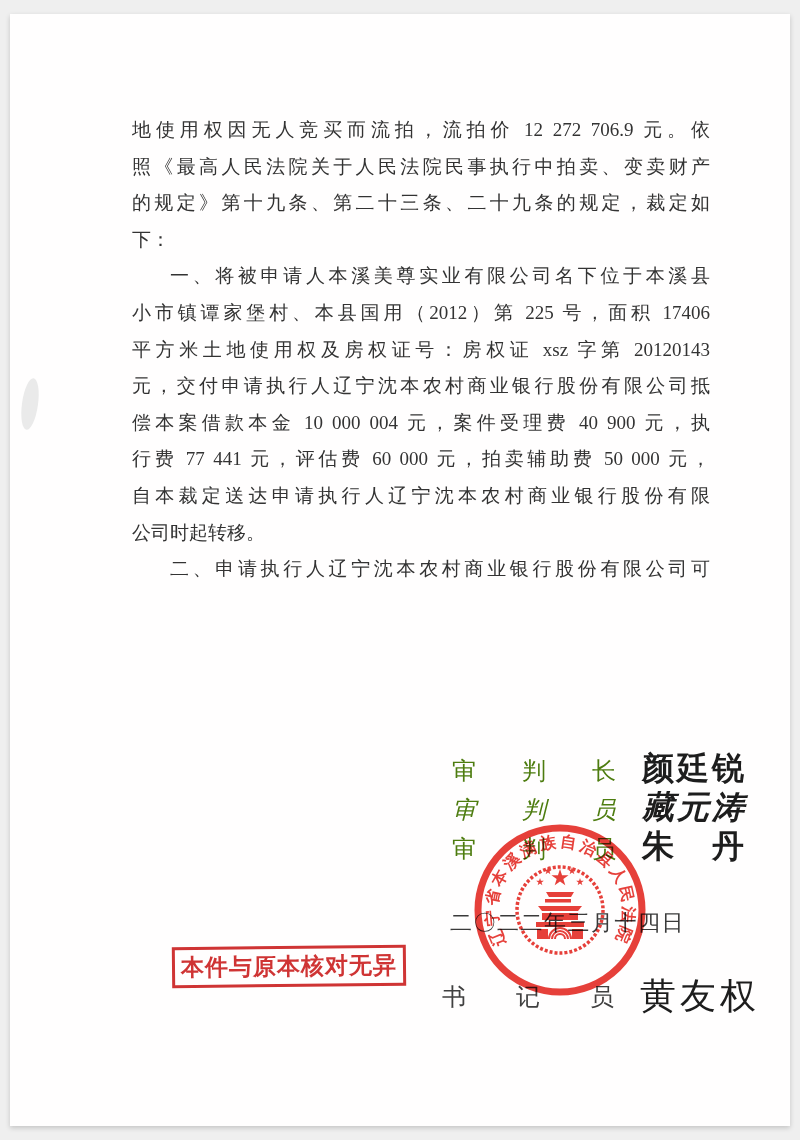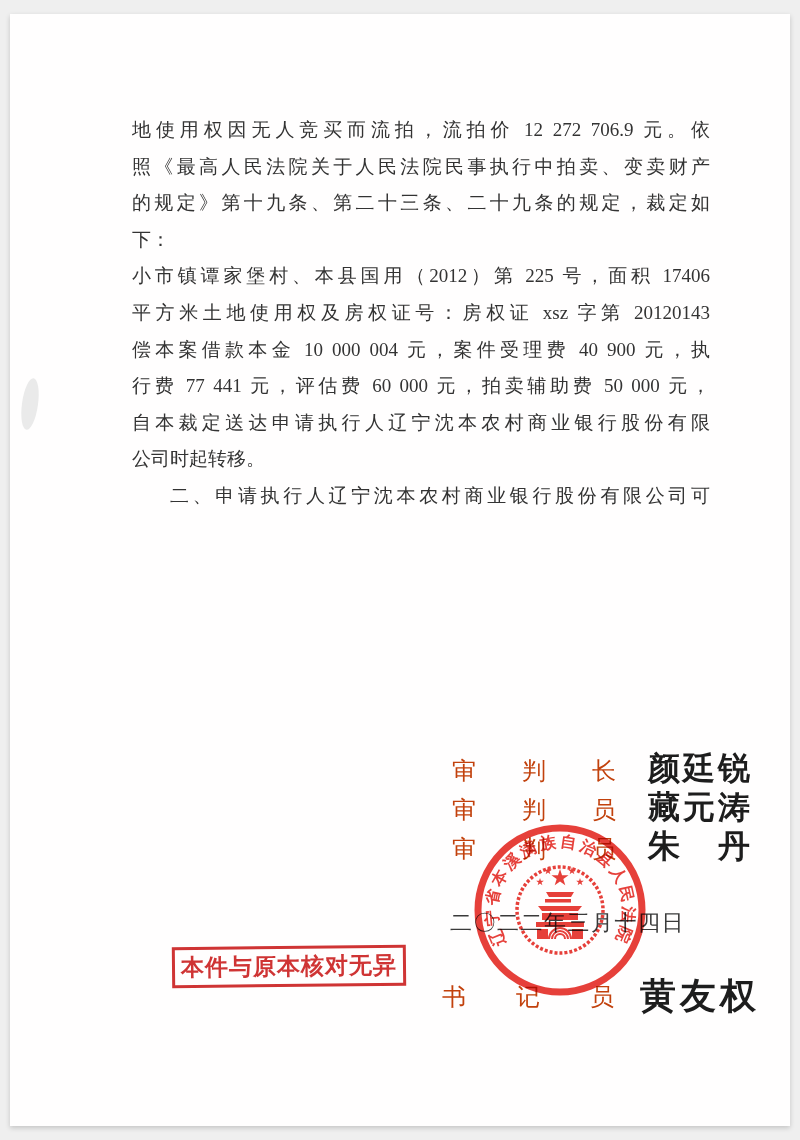--- a/index.html
+++ b/index.html
@@ -39,42 +39,42 @@
     text-align:justify;
     text-align-last:justify;
     text-justify:inter-character;
   }
   .tline.ind{ text-indent:2em; }
   .sig-row{
     position:absolute;left:452px;height:40px;line-height:40px;
     color:#2b2b2b;white-space:nowrap;
   }
   .sig-role{
-    font-size:24px;letter-spacing:20px;color:#c2410c;
+    font-size:24px;letter-spacing:20px;color:#4d7c0f;
   }
   .sig-name{
     font-size:32px;font-weight:bold;letter-spacing:3px;color:#1d1d1d;
-    margin-left:8px;
+    margin-left:2px;
   }
   .sig-1{top:748px;}
-  .sig-2{top:787px;}
+  .sig-2{top:787px;font-style:italic;}
   .sig-3{top:826px;}
   .date-line{
     position:absolute;left:450px;top:908px;
     font-size:22px;letter-spacing:1.5px;color:#3a3a3a;
     white-space:nowrap;
   }
   .clerk-row{
     position:absolute;left:442px;top:972px;white-space:nowrap;
   }
   .clerk-role{
-    font-size:24px;letter-spacing:22px;color:#c2410c;vertical-align:middle;
+    font-size:24px;letter-spacing:22px;color:#404040;vertical-align:middle;
   }
   .clerk-name{
-    font-size:36px;font-weight:bold;letter-spacing:4px;color:#1d1d1d;
+    font-size:36px;font-weight:normal;letter-spacing:4px;color:#1d1d1d;
     vertical-align:middle;
   }
   .verify-stamp{
     position:absolute;left:172px;top:946px;
     border:3px solid var(--stamp-red);
     color:var(--stamp-red);
     font-size:23px;font-weight:bold;letter-spacing:1px;
     padding:2px 6px;
     transform:rotate(-0.6deg);
     background:rgba(255,255,255,0);
@@ -98,22 +98,24 @@
 <body>
 
 <div class="paper"></div>
 <div class="smudge"></div>
 
 <div class="body-text">
     <div class="tline jst">地使用权因无人竞买而流拍，流拍价 12 272 706.9 元。依</div>
     <div class="tline jst">照《最高人民法院关于人民法院民事执行中拍卖、变卖财产</div>
     <div class="tline jst">的规定》第十九条、第二十三条、二十九条的规定，裁定如</div>
     <div class="tline">下：</div>
+    <div class="tline jst ind">一、将被申请人本溪美尊实业有限公司名下位于本溪县</div>
     <div class="tline jst">小市镇谭家堡村、本县国用（2012）第 225 号，面积 17406</div>
     <div class="tline jst">平方米土地使用权及房权证号：房权证 xsz 字第 20120143</div>
+    <div class="tline jst">元，交付申请执行人辽宁沈本农村商业银行股份有限公司抵</div>
     <div class="tline jst">偿本案借款本金 10 000 004 元，案件受理费 40 900 元，执</div>
     <div class="tline jst">行费 77 441 元，评估费 60 000 元，拍卖辅助费 50 000 元，</div>
     <div class="tline jst">自本裁定送达申请执行人辽宁沈本农村商业银行股份有限</div>
     <div class="tline">公司时起转移。</div>
     <div class="tline jst ind">二、申请执行人辽宁沈本农村商业银行股份有限公司可</div>
   </div>
 
 <div class="sig-row sig-1">
   <span class="sig-role">审 判 长</span>
   <span class="sig-name">颜廷锐</span>

